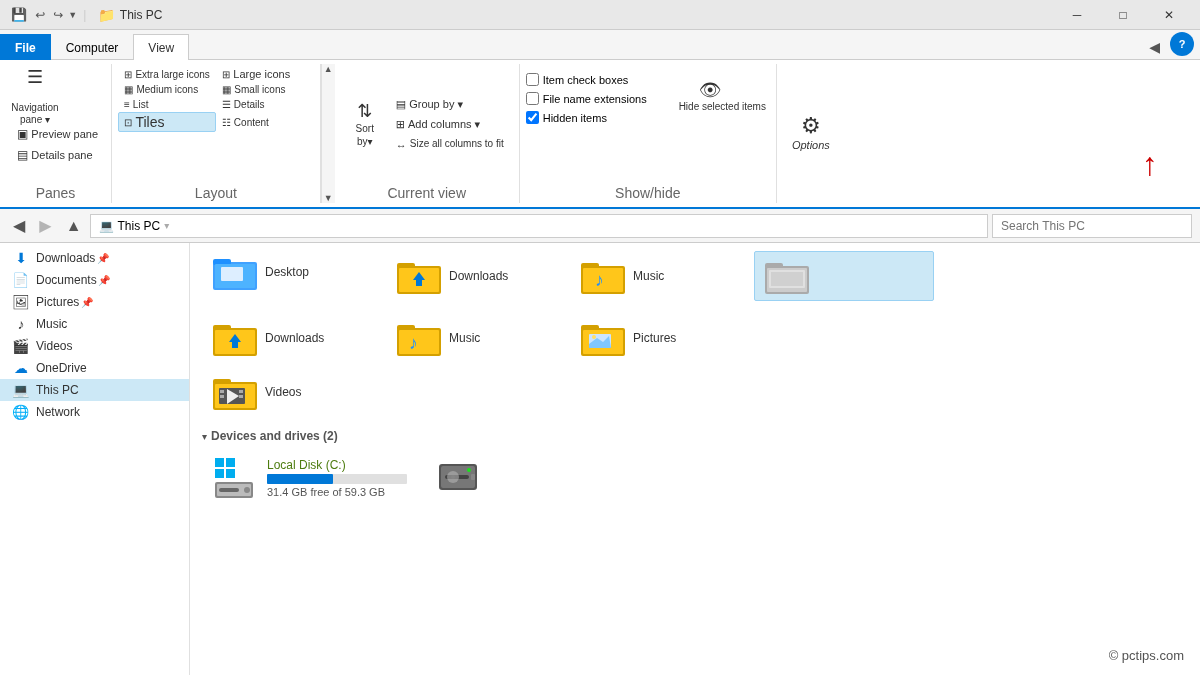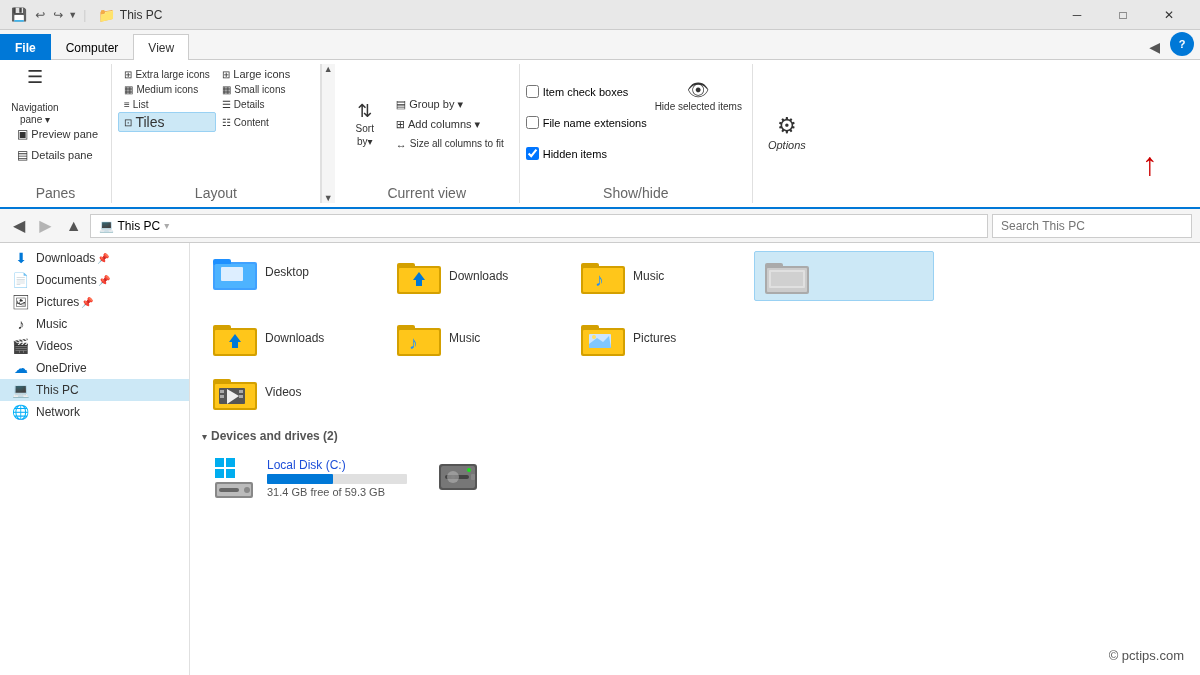--- a/index.html
+++ b/index.html
@@ -82,21 +82,21 @@
       display: flex; align-items: center; padding: 2px 6px; cursor: pointer;
       border-radius: 2px; font-size: 11px; border: 1px solid transparent; background: none; color: #333;
       white-space: nowrap;
     }
     .layout-btn {
       display: flex; align-items: center; padding: 1px 5px; cursor: pointer;
       font-size: 11px; border: 1px solid transparent; background: none; color: #333;
       white-space: nowrap; border-radius: 2px;
     }
     .layout-btn.active { background: #cce8f6; border-color: #99d1f3; }
-    .checkbox-row { display: flex; align-items: center; gap: 4px; font-size: 11px; cursor: pointer; padding: 1px 0; margin-top: 12px; }
+    .checkbox-row { display: flex; align-items: center; gap: 4px; font-size: 11px; cursor: pointer; padding: 1px 0; }
     .checkbox-row input { margin: 0; }
 
     
     .addressbar {
       background: #f5f5f5;
       border-bottom: 1px solid #ccc;
       height: 34px;
       display: flex;
       align-items: center;
       padding: 0 8px;
@@ -160,21 +160,21 @@
     .folder-icon { width: 48px; height: 40px; margin-right: 6px; display: flex; align-items: center; justify-content: center; }
     .folder-name { font-size: 12px; color: #333; }
 
     
     .drive-item {
       display: flex; align-items: center; width: 220px; padding: 4px 8px;
       cursor: pointer; border: 1px solid transparent; border-radius: 2px; margin-bottom: 4px;
     }
     .drive-icon { width: 48px; height: 48px; margin-right: 8px; display: flex; align-items: center; justify-content: center; }
     .drive-info { display: flex; flex-direction: column; flex: 1; }
-    .drive-name { font-size: 12px; color: #1d4ed8; font-weight: 500; }
+    .drive-name { font-size: 12px; color: #4d7c0f; font-weight: 500; }
     .drive-bar-bg { width: 140px; height: 10px; background: #e0e0e0; margin: 2px 0; border-radius: 1px; }
     .drive-bar-fill { height: 100%; background: #0078d7; border-radius: 1px; }
     .drive-space { font-size: 11px; color: #555; }
 
     
     .red-arrow {
       position: absolute;
       top: 155px;
       right: 55px;
       color: #cc0000;
@@ -349,21 +349,21 @@
           <input type="checkbox" style="">
           <span>File name extensions</span>
         </label>
         <label class="checkbox-row">
           <input type="checkbox" checked="" style="">
           <span>Hidden items</span>
         </label>
       </div>
       <div class="ribbon-btn" style="height:56px;min-width:52px;font-size:10px;padding:3px;">
         <span style="font-size:18px;">👁</span>
-        <span style="font-size:10px;text-align:center;line-height:1.2;">Hide selected
+        <span style="font-size:10px;text-align:center;line-height:1.2;margin-left:24px;">Hide selected
 items</span>
       </div>
     </div>
     <div class="ribbon-group-label">Show/hide</div>
   </div>
 
   <div class="ribbon-group">
     <div class="ribbon-group-content">
       <div class="options-btn">
         <span style="font-size:22px;">⚙</span>

